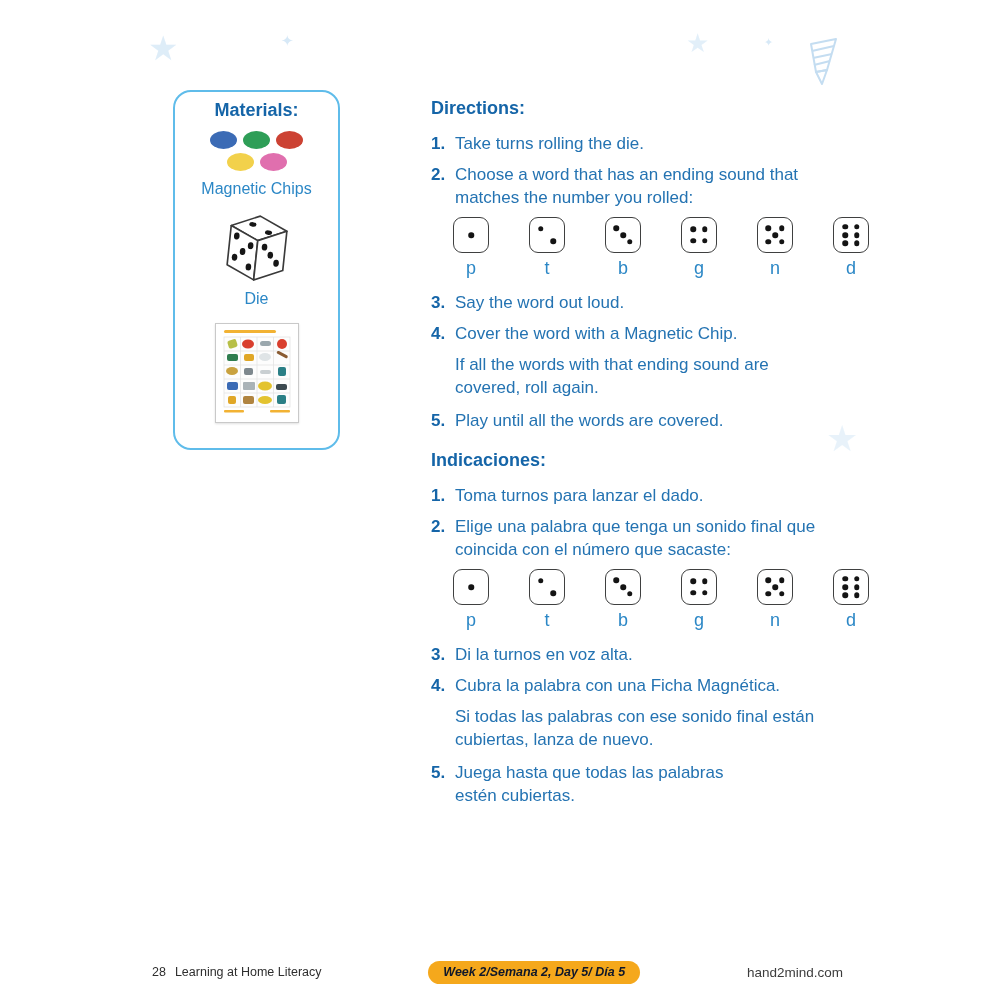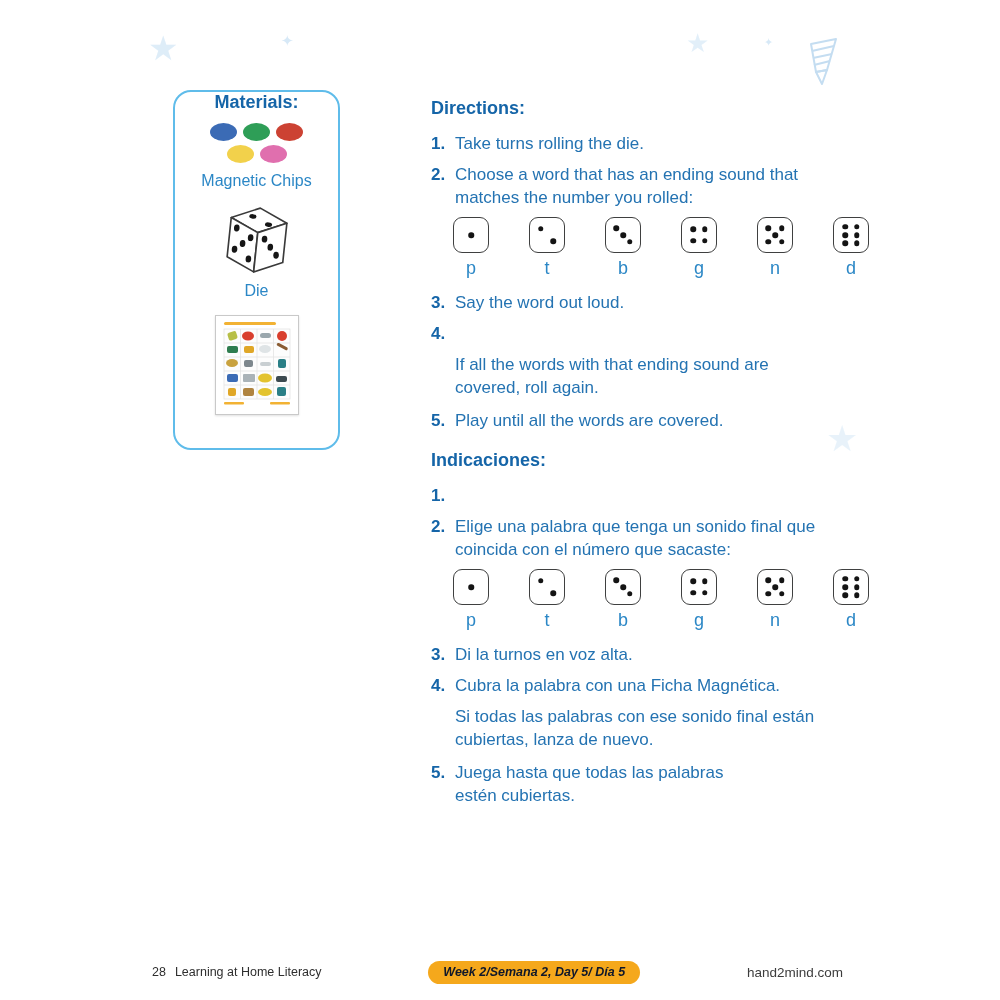--- a/index.html
+++ b/index.html
@@ -14,21 +14,21 @@
   
   .page-title {
     position:absolute; left:175px; top:50px;
     font-size:23px; font-weight:bold; color:#f9ae1f; letter-spacing:0.3px;
   }
 
   
   .materials-box {
     position:absolute; left:173px; top:90px; width:167px; height:360px;
     border:2px solid #5fbcea; border-radius:18px; background:#fff;
-    display:flex; flex-direction:column; align-items:center; padding-top:0;
+    display:flex; flex-direction:column; align-items:center; padding-top:8px;
   }
   .materials-heading { font-size:18px; font-weight:bold; color:#1565a8; margin-bottom:8px; }
   .chips { width:104px; display:flex; flex-wrap:wrap; justify-content:center; margin-bottom:6px; }
   .chip { width:27px; height:18px; border-radius:50%; margin:2px 3px; }
   .materials-caption { font-size:16px; color:#2b87c6; text-align:center; line-height:20px; }
   .die-art { margin-top:12px; }
   .gameboard-thumb { margin-top:14px; border:1px solid #c9c9c9; background:#fff; box-shadow:0 1px 2px rgba(0,0,0,0.12); }
   .gameboard-caption { margin-top:10px; font-size:15.5px; color:#2b87c6; text-align:center; line-height:20px; }
 
   
@@ -226,32 +226,34 @@
           <div class="die-letter">d</div>
         </div>
       </div>
 
     <div class="step">
       <span class="step-num">3.</span>
       <span class="step-text">Say the word out loud.</span>
     </div>
     <div class="step">
       <span class="step-num">4.</span>
+      <span class="step-text">Cover the word with a Magnetic Chip.</span>
     </div>
     <div class="step-note">If all the words with that ending sound are
 covered, roll again.</div>
     <div class="step">
       <span class="step-num">5.</span>
       <span class="step-text">Play until all the words are covered.</span>
     </div>
 
     <div class="section-heading es">Indicaciones:</div>
 
     <div class="step">
       <span class="step-num">1.</span>
+      <span class="step-text">Toma turnos para lanzar el dado.</span>
     </div>
     <div class="step">
       <span class="step-num">2.</span>
       <span class="step-text">Elige una palabra que tenga un sonido final que
 coincida con el número que sacaste:</span>
     </div>
 
     <div class="dice-row">
         <div class="dice-cell">
           <div class="die">

